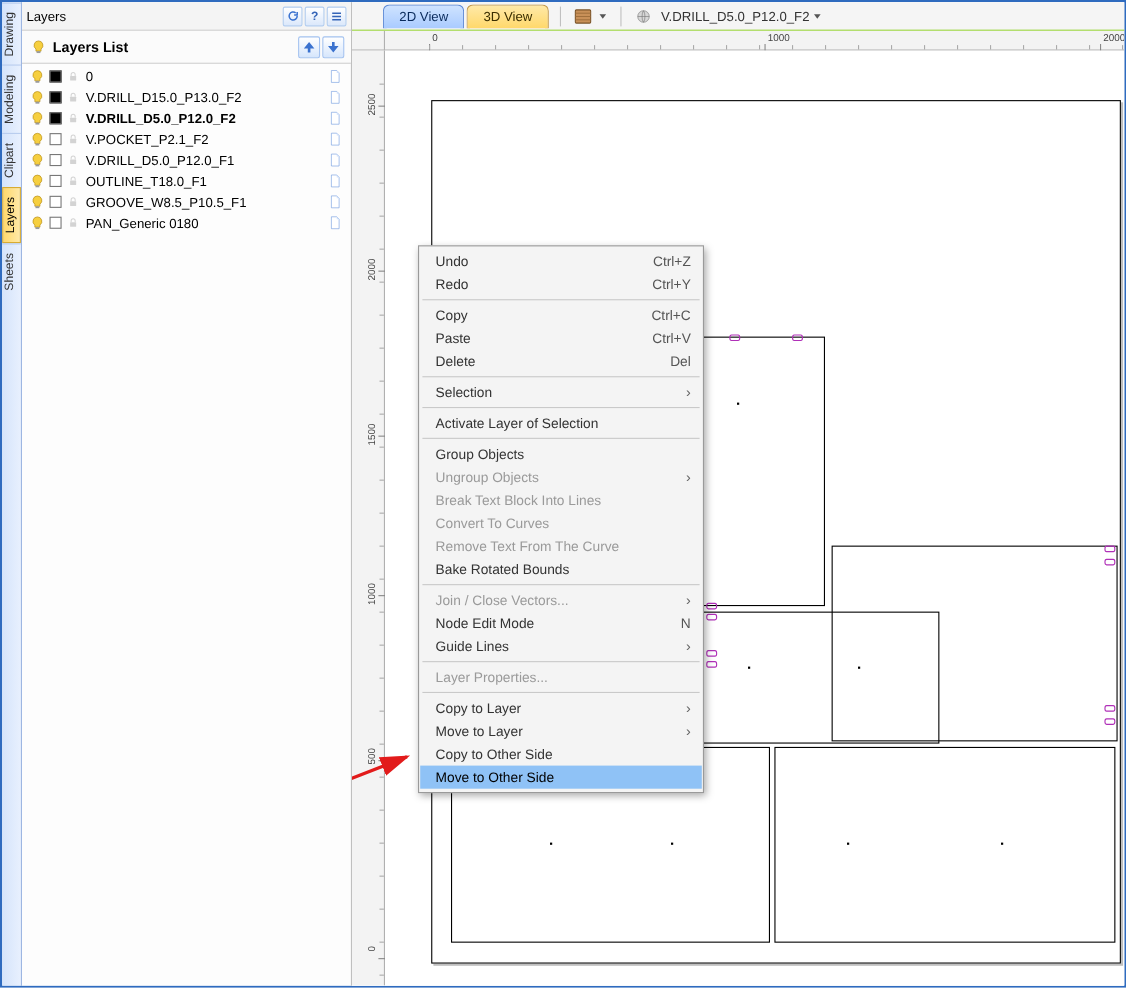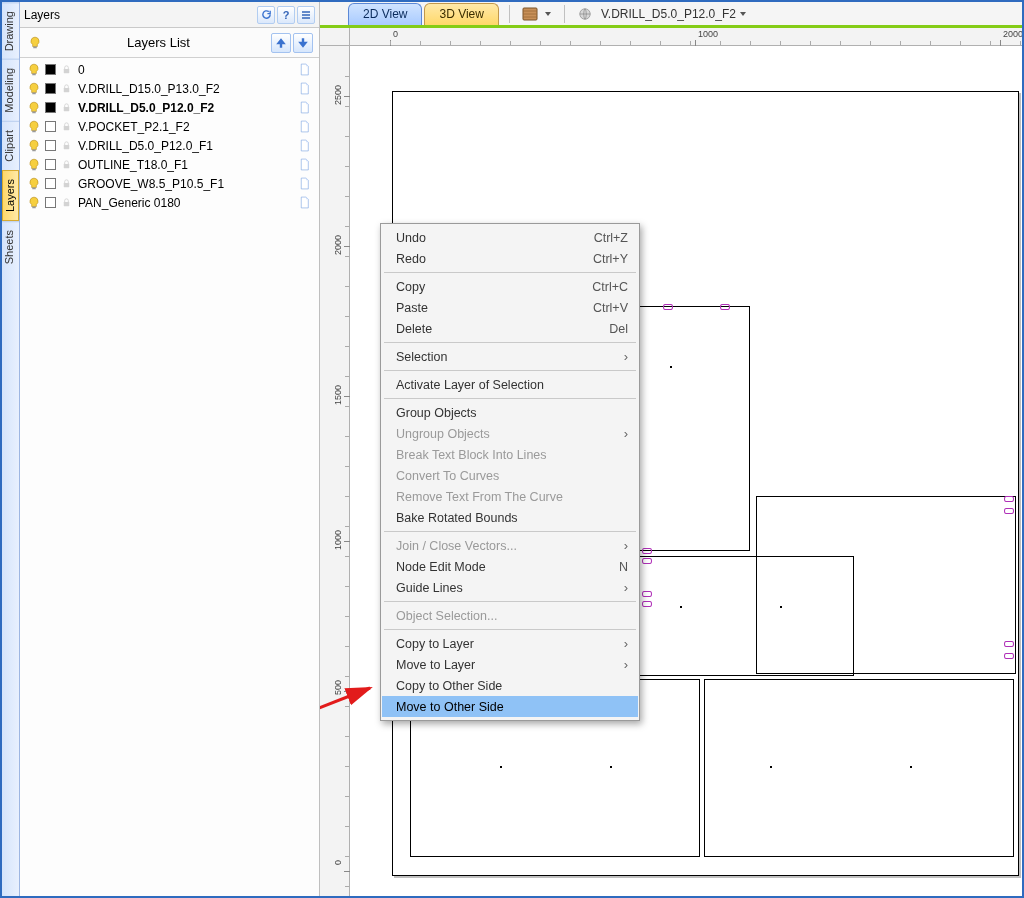--- a/index.html
+++ b/index.html
@@ -11,33 +11,33 @@
 .vtabs { width: 18px; background: linear-gradient(to right,#d5e4fb,#e8f0fe); border-right:1px solid #9db6e2; display:flex; flex-direction:column; font-size:11px; }
 .vtab { writing-mode: vertical-rl; transform: rotate(180deg); padding:8px 1px; text-align:center; cursor:pointer; border-bottom:1px solid #b8cdee; color:#333; }
 .vtab.active { background: linear-gradient(to right,#ffe9a8,#ffd86a); color:#000; border:1px solid #d7a92c; }
 
 .panel { width: 300px; background:#fdfdfd; border-right:1px solid #bfbfbf; display:flex; flex-direction:column; }
 .panel-head { display:flex; align-items:center; height:26px; border-bottom:1px solid #c9c9c9; padding:0 4px; font-size:12px; background:#f4f4f4; }
 .panel-head .title { flex:1; font-weight:400; }
 .ibtn { width:18px; height:18px; margin-left:2px; border:1px solid #b2cdf1; background:linear-gradient(#fff,#dbe8fb); border-radius:2px; display:flex; align-items:center;justify-content:center; font-size:11px; cursor:pointer;}
 .panel-sub { display:flex; align-items:center; height:30px; padding:0 6px; border-bottom:1px solid #d0d0d0; background:#fbfbfb;}
 .panel-sub .bulb { width:18px;height:18px; margin-right:4px; display:flex;align-items:center;justify-content:center;}
-.panel-sub .lab { flex:1; font-size:13px; font-weight:400;text-align:center; }
+.panel-sub .lab { flex:1; font-size:13px; font-weight:700; }
 .arrowbtn { width:20px;height:20px; border:1px solid #a3c2f0; background:linear-gradient(#fff,#d6e6fc); margin-left:2px; display:flex;align-items:center;justify-content:center;border-radius:2px;cursor:pointer;}
 .layer-list { flex:1; overflow:auto; padding:2px 0;}
 .layer-row { display:flex; align-items:center; height:19px; padding:0 6px; font-size:12px; cursor:pointer;}
 .layer-row.sel .name{ font-weight:700;}
 .layer-row .cell{ width:16px; display:flex;align-items:center;justify-content:center;}
 .layer-row .swatch{ width:11px;height:11px;border:1px solid #777;}
 .layer-row .name{ flex:1; padding-left:4px; white-space:nowrap; overflow:hidden; text-overflow:ellipsis;}
 .layer-row .trail{ width:18px; display:flex;align-items:center;justify-content:center;}
 
 
 .main { flex:1; position:relative; display:flex; flex-direction:column; background:#fff;}
-.topbar { height:26px; display:flex; align-items:center; gap:2px; padding:0 6px; border-bottom:3px solid #84cc16; background:#f5f5f5;}
+.topbar { height:26px; display:flex; align-items:center; gap:2px; padding:0 6px; border-bottom:1px solid #84cc16; background:#f5f5f5;}
 .tab2 { height:22px; padding:0 14px; font-size:12px; border:1px solid #c2984a; border-bottom:none; border-radius:6px 6px 0 0; display:flex;align-items:center; cursor:pointer;}
 .tab2.active{ background:linear-gradient(#cfe3ff,#a9cbff); border-color:#5b88d6; color:#0a2b5c;}
 .tab2.inact{ background:linear-gradient(#ffe9a8,#ffd86a); color:#3b2e00;}
 .topbar .spacer{flex:0 0 20px;}
 .topbar .sep{ width:1px;height:18px;background:#c0c0c0;margin:0 8px;}
 .topbar .tool{ width:20px;height:20px; display:flex;align-items:center;justify-content:center; cursor:pointer;}
 .doc-title{ font-size:12px; color:#333; margin-left:4px; display:flex; align-items:center; gap:3px;}
 
 .canvas-wrap{ flex:1; position:relative; overflow:hidden; background:#fff;}
 .ruler-corner{ position:absolute; left:0; top:0; width:30px;height:18px;border-right:1px solid #b0b0b0;border-bottom:1px solid #b0b0b0;background:#f3f3f3; font-size:9px; display:flex;align-items:center;justify-content:center;}
@@ -520,21 +520,21 @@
           </div>
           <div class="ctx-item">
             <span class="lab">Node Edit Mode</span>
             <span class="sc">N</span>
           </div>
           <div class="ctx-item has-sub">
             <span class="lab">Guide Lines</span>
           </div>
           <div class="ctx-sep"></div>
           <div class="ctx-item dis">
-            <span class="lab">Object Selection...</span>
+            <span class="lab">Layer Properties...</span>
           </div>
           <div class="ctx-sep"></div>
           <div class="ctx-item has-sub">
             <span class="lab">Copy to Layer</span>
           </div>
           <div class="ctx-item has-sub">
             <span class="lab">Move to Layer</span>
           </div>
           <div class="ctx-item">
             <span class="lab">Copy to Other Side</span>

